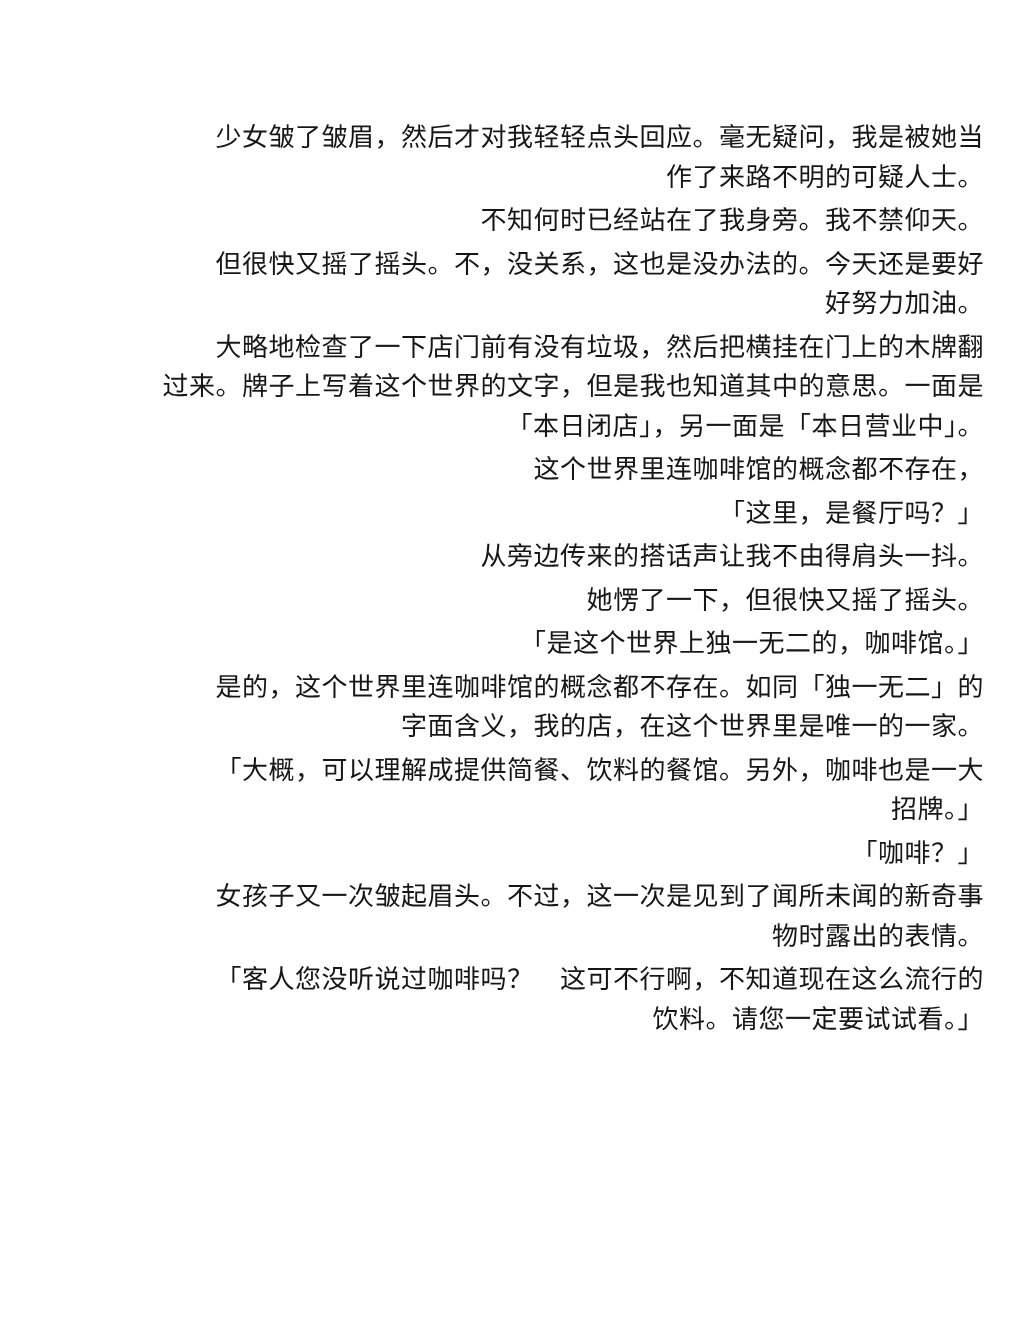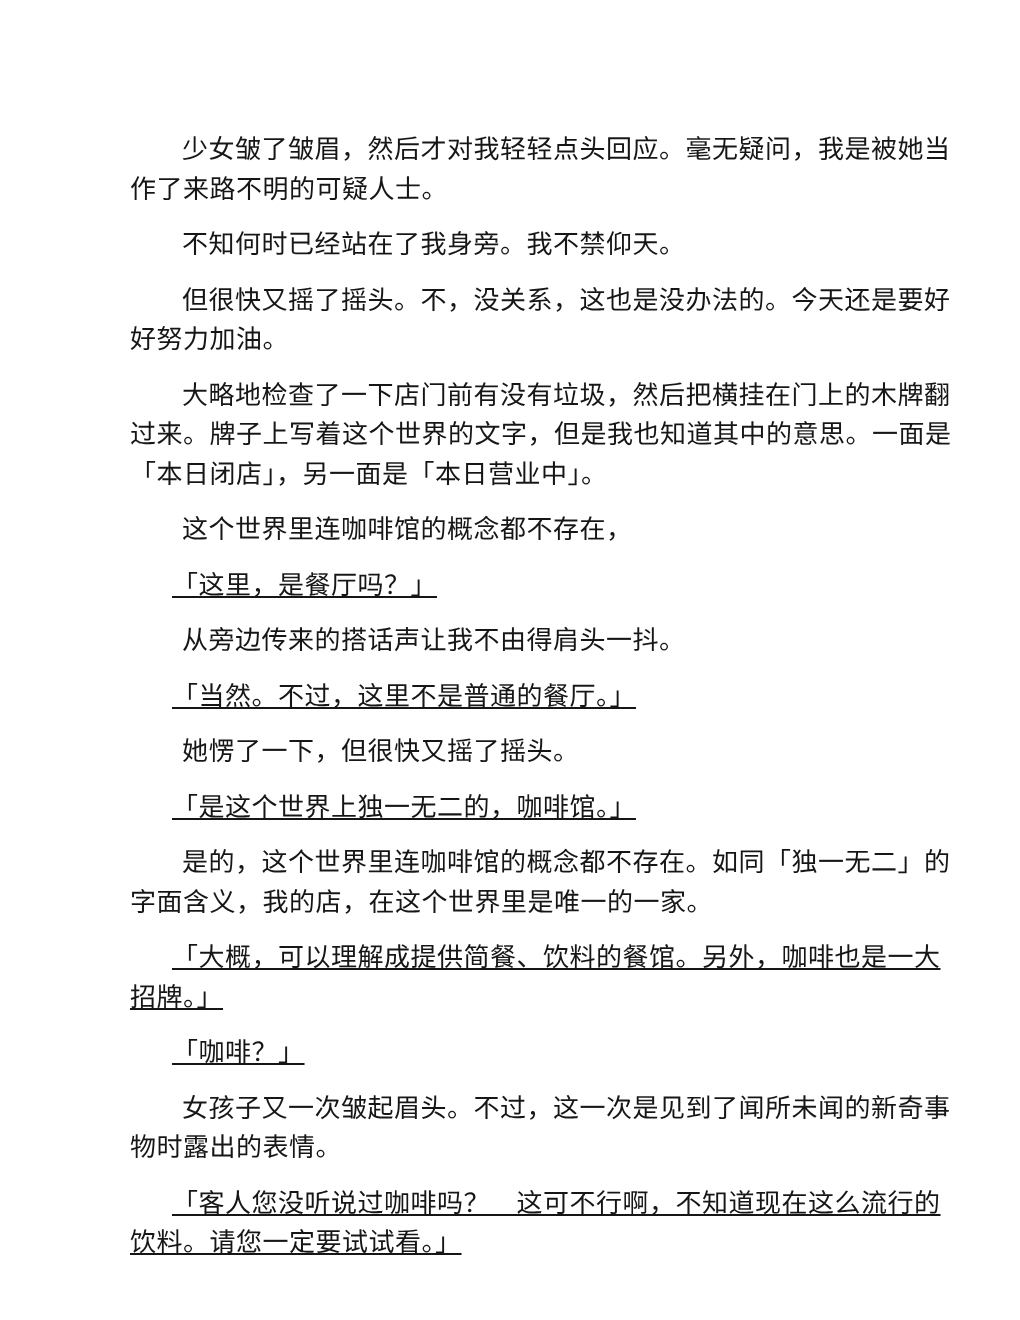--- a/index.html
+++ b/index.html
@@ -20,47 +20,46 @@
     left: 114px;
     top: 114px;
     width: 874px;
     color: #161616;
     font-size: 26px;
     line-height: 39.5px;
     letter-spacing: 0.5px;
     text-align: left;
   }
   .para {
-    margin: 16px;
+    margin: 4px;
     padding: 0;
     white-space: pre-line;   
     text-indent: 52px;       
+    text-align: right;
   }
   .para.dialogue {
     text-indent: 42px;       
-    text-decoration: underline;
   }
 </style>
 </head>
 <body>
 
 <div class="page">
   <div class="text-block">
     <p class="para narration">少女皱了皱眉，然后才对我轻轻点头回应。毫无疑问，我是被她当
 作了来路不明的可疑人士。</p>
     <p class="para narration">不知何时已经站在了我身旁。我不禁仰天。</p>
     <p class="para narration">但很快又摇了摇头。不，没关系，这也是没办法的。今天还是要好
 好努力加油。</p>
     <p class="para narration">大略地检查了一下店门前有没有垃圾，然后把横挂在门上的木牌翻
 过来。牌子上写着这个世界的文字，但是我也知道其中的意思。一面是
 「本日闭店」，另一面是「本日营业中」。</p>
     <p class="para narration">这个世界里连咖啡馆的概念都不存在，</p>
     <p class="para dialogue">「这里，是餐厅吗？」</p>
     <p class="para narration">从旁边传来的搭话声让我不由得肩头一抖。</p>
-    <p class="para dialogue">「当然。不过，这里不是普通的餐厅。」</p>
     <p class="para narration">她愣了一下，但很快又摇了摇头。</p>
     <p class="para dialogue">「是这个世界上独一无二的，咖啡馆。」</p>
     <p class="para narration">是的，这个世界里连咖啡馆的概念都不存在。如同「独一无二」的
 字面含义，我的店，在这个世界里是唯一的一家。</p>
     <p class="para dialogue">「大概，可以理解成提供简餐、饮料的餐馆。另外，咖啡也是一大
 招牌。」</p>
     <p class="para dialogue">「咖啡？」</p>
     <p class="para narration">女孩子又一次皱起眉头。不过，这一次是见到了闻所未闻的新奇事
 物时露出的表情。</p>
     <p class="para dialogue">「客人您没听说过咖啡吗？　这可不行啊，不知道现在这么流行的

